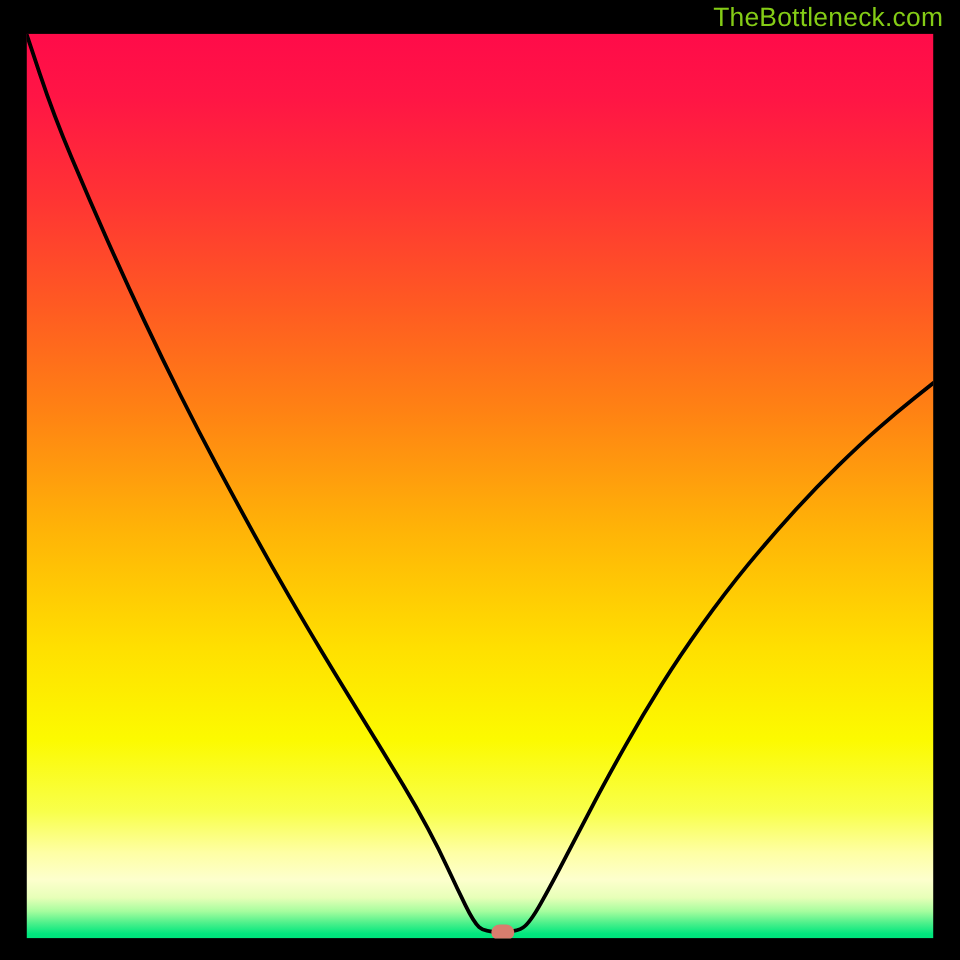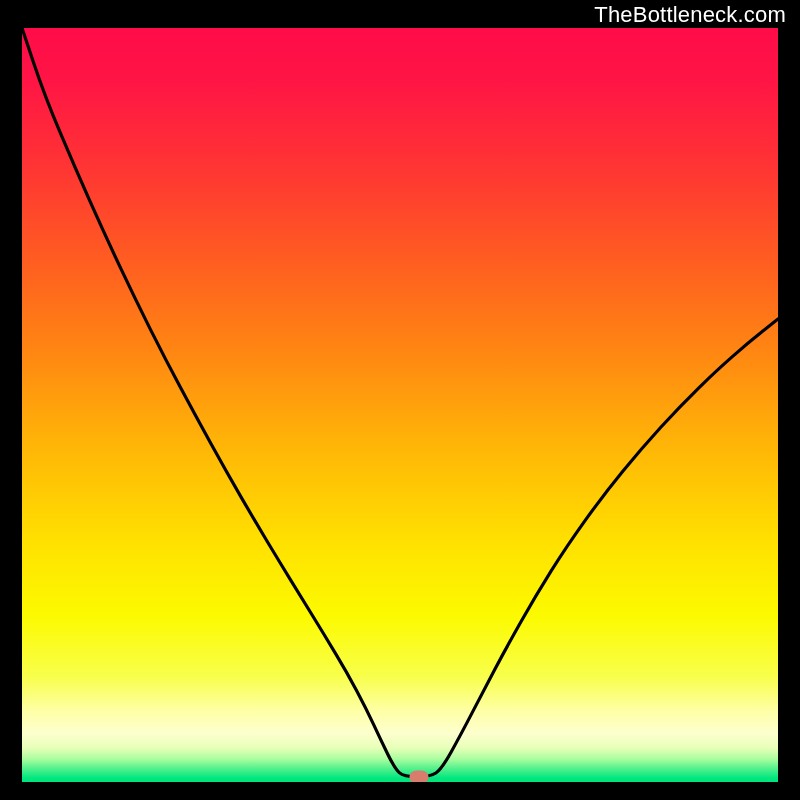--- a/index.html
+++ b/index.html
@@ -14,21 +14,21 @@
   .frame {
     position: relative;
     width: 800px;
     height: 800px;
     background: #000;
   }
   .watermark {
     position: absolute;
     top: 2px;
     right: 14px;
-    color: #ffffff;
+    color: #84cc16;
     font-size: 22px;
     letter-spacing: 0.2px;
     font-weight: 400;
     z-index: 20;
     user-select: none;
   }
   .plot {
     position: absolute;
     left: 22px;
     top: 28px;

